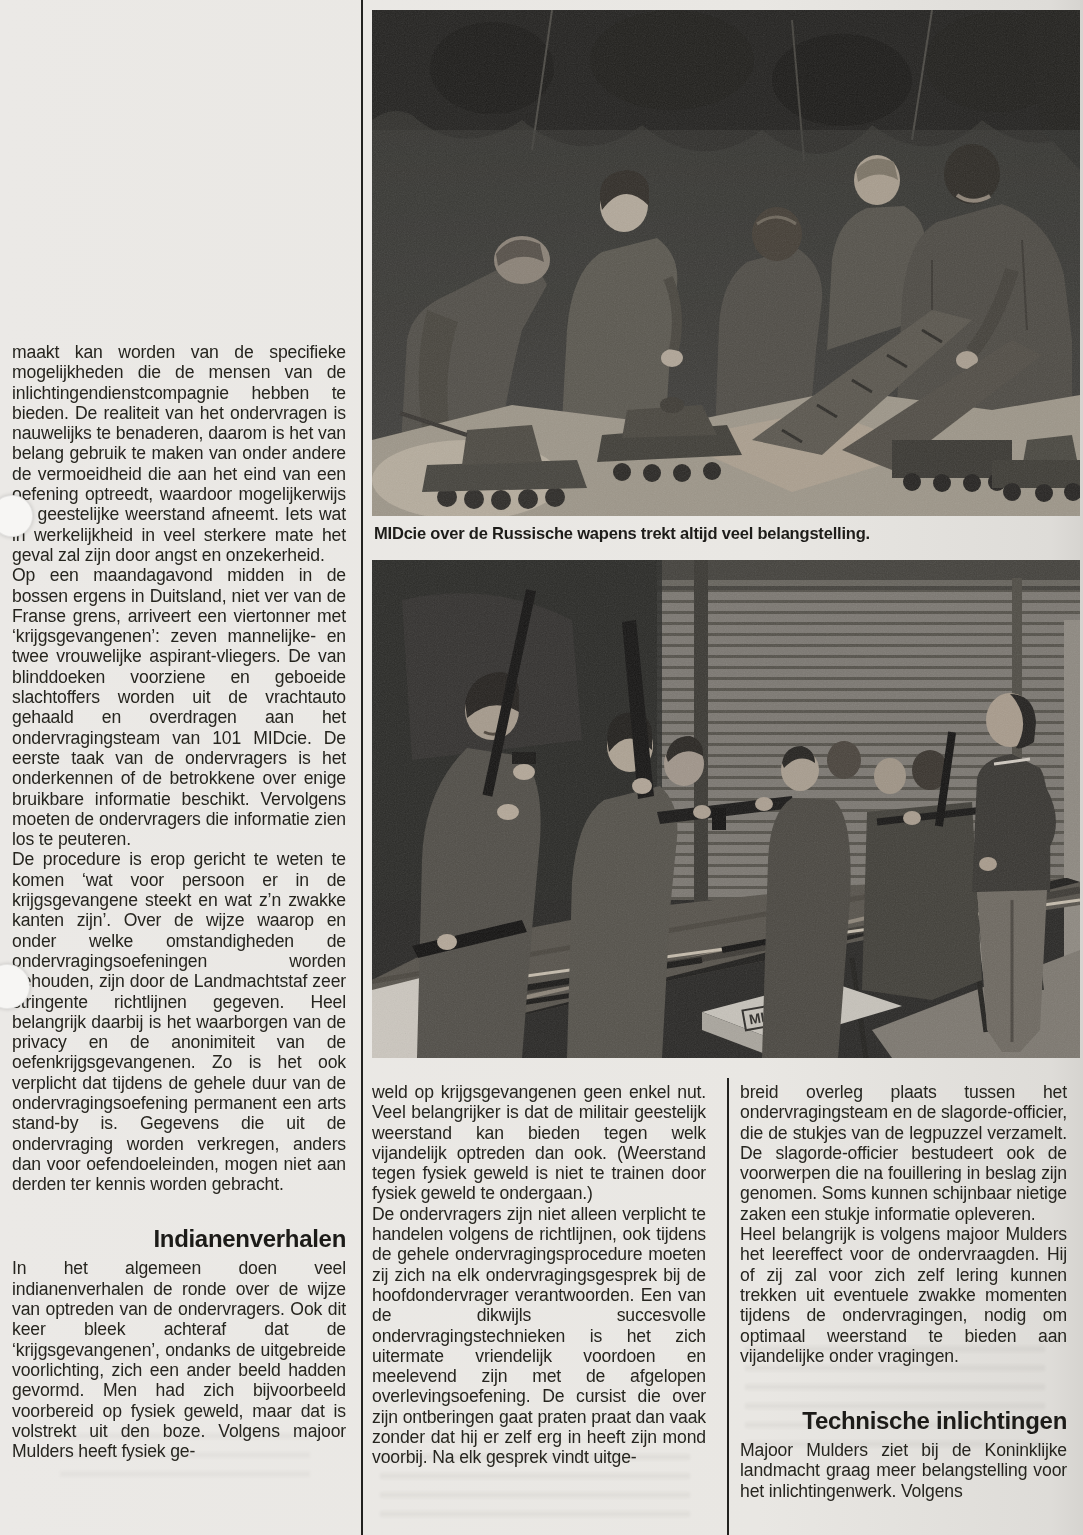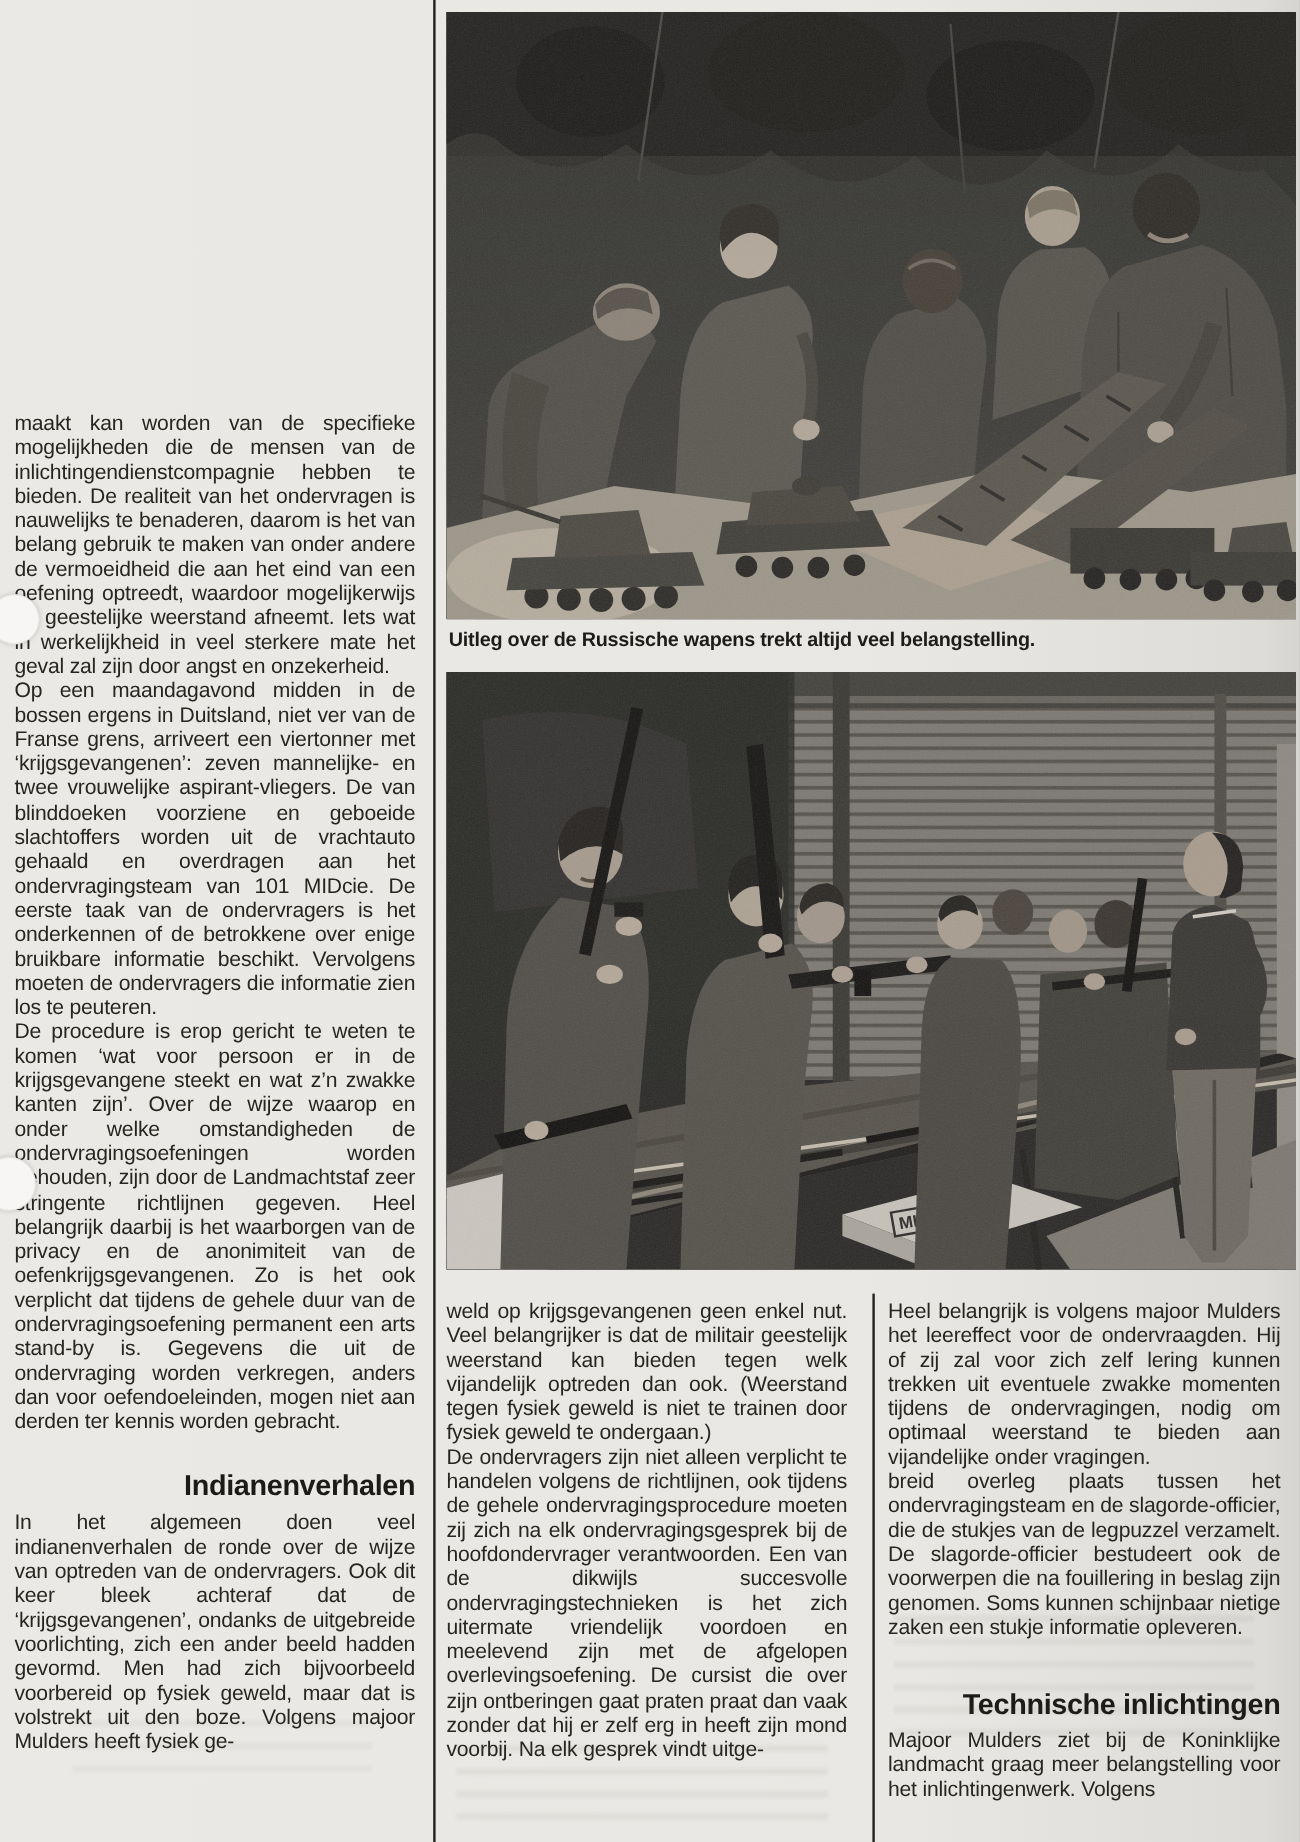--- a/index.html
+++ b/index.html
@@ -146,21 +146,21 @@
           <rect x="620" y="450" width="88" height="28" fill="#3f3d37"></rect>
           <circle cx="640" cy="482" r="9" fill="#272523"></circle>
             <circle cx="672" cy="483" r="9" fill="#272523"></circle>
             <circle cx="701" cy="482" r="9" fill="#272523"></circle>
         </g>
       </g>
       <rect width="708" height="506" filter="url(#grain1)" opacity="0.14"></rect>
     </svg>
   </div>
 
-  <div class="caption">Uitleg over de Russische wapens trekt altijd veel belangstelling.</div>
+  <div class="caption">MIDcie over de Russische wapens trekt altijd veel belangstelling.</div>
 
   <div class="photo photo-2">
     <svg viewBox="0 0 708 498" preserveAspectRatio="none">
       <defs>
         <filter id="grain2">
             <feTurbulence type="fractalNoise" baseFrequency="0.9" numOctaves="2" stitchTiles="stitch"></feTurbulence>
             <feColorMatrix type="saturate" values="0"></feColorMatrix>
           </filter>
         <pattern id="slats" width="8" height="11" patternUnits="userSpaceOnUse">
           <rect width="8" height="11" fill="#7c7872"></rect>
@@ -292,22 +292,22 @@
     <h2>Indianenverhalen</h2>
     <p>In het algemeen doen veel indianenverhalen de ronde over de wijze van optreden van de ondervragers. Ook dit keer bleek achteraf dat de ‘krijgsgevangenen’, ondanks de uitgebreide voorlichting, zich een ander beeld hadden gevormd. Men had zich bijvoorbeeld voorbereid op fysiek geweld, maar dat is volstrekt uit den boze. Volgens majoor Mulders heeft fysiek ge-</p>
   </div>
 
   <div class="col col-middle">
     <p>weld op krijgsgevangenen geen enkel nut. Veel belangrijker is dat de militair geestelijk weerstand kan bieden tegen welk vijandelijk optreden dan ook. (Weerstand tegen fysiek geweld is niet te trainen door fysiek geweld te ondergaan.)</p>
     <p class="gap">De ondervragers zijn niet alleen verplicht te handelen volgens de richtlijnen, ook tijdens de gehele ondervragingsprocedure moeten zij zich na elk ondervragingsgesprek bij de hoofdondervrager verantwoorden. Een van de dikwijls succesvolle ondervragingstechnieken is het zich uitermate vriendelijk voordoen en meelevend zijn met de afgelopen overlevingsoefening. De cursist die over zijn ontberingen gaat praten praat dan vaak zonder dat hij er zelf erg in heeft zijn mond voorbij. Na elk gesprek vindt uitge-</p>
   </div>
 
   <div class="col col-right">
+    <p>breid overleg plaats tussen het ondervragingsteam en de slagorde-officier, die de stukjes van de legpuzzel verzamelt. De slagorde-officier bestudeert ook de voorwerpen die na fouillering in beslag zijn genomen. Soms kunnen schijnbaar nietige zaken een stukje informatie opleveren.</p>
     <p>Heel belangrijk is volgens majoor Mulders het leereffect voor de ondervraagden. Hij of zij zal voor zich zelf lering kunnen trekken uit eventuele zwakke momenten tijdens de ondervragingen, nodig om optimaal weerstand te bieden aan vijandelijke onder vragingen.</p>
-    <p>breid overleg plaats tussen het ondervragingsteam en de slagorde-officier, die de stukjes van de legpuzzel verzamelt. De slagorde-officier bestudeert ook de voorwerpen die na fouillering in beslag zijn genomen. Soms kunnen schijnbaar nietige zaken een stukje informatie opleveren.</p>
     <h2>Technische inlichtingen</h2>
     <p>Majoor Mulders ziet bij de Koninklijke landmacht graag meer belangstelling voor het inlichtingenwerk. Volgens</p>
   </div>
 
   <div class="bleed bleed-a"></div>
   <div class="bleed bleed-b"></div>
   <div class="bleed bleed-c"></div>
 
   <div class="punch-hole hole-1"></div>
   <div class="punch-hole hole-2"></div>

